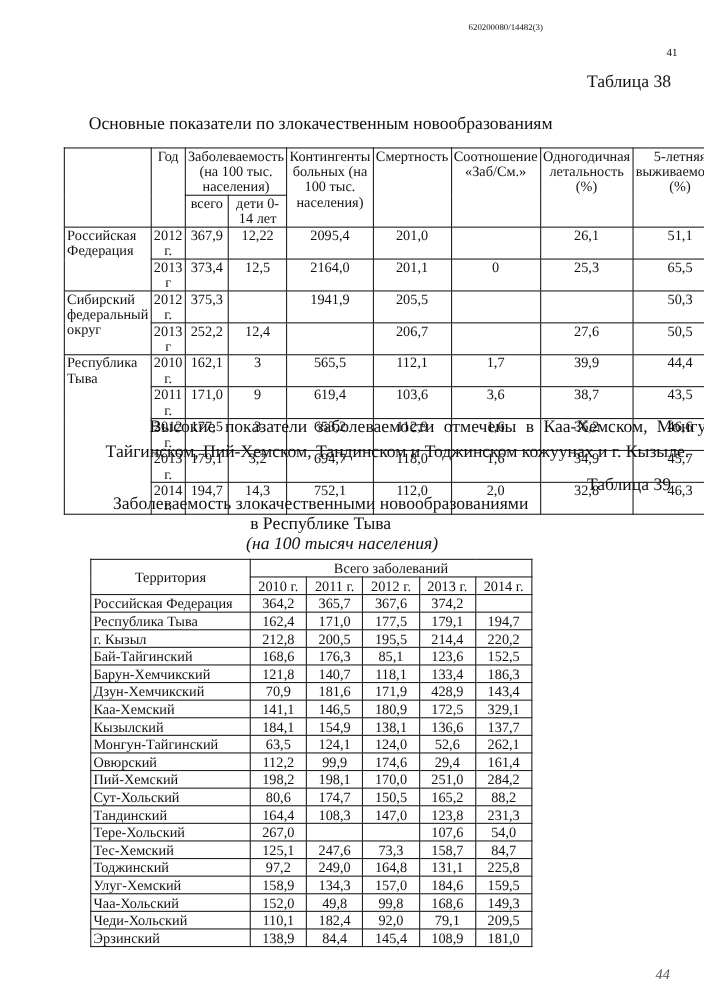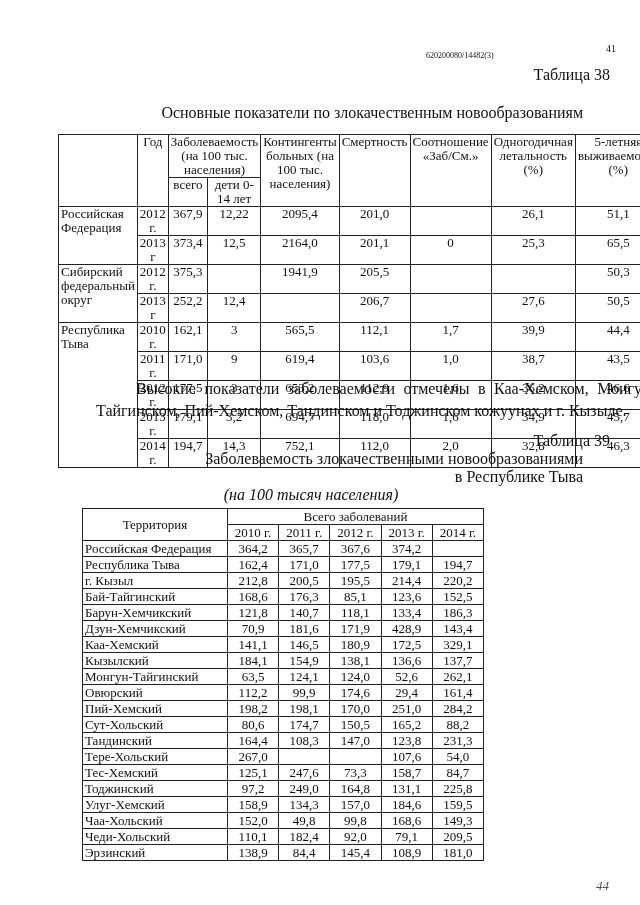--- a/index.html
+++ b/index.html
@@ -1,22 +1,22 @@
 <!DOCTYPE html>
 <html><head>
 <meta charset="utf-8">
 <style>
   html, body { margin: 0; padding: 0; background: #ffffff; }
   body { width: 640px; height: 905px; position: relative; overflow: hidden;
          font-family: "Liberation Serif", serif; color: #111; }
   .abs { position: absolute; }
-  .docid { left: 426px; top: 20px; font-size: 8px; margin-top: 31px; }
+  .docid { left: 426px; top: 20px; font-size: 8px; }
   .pagenum { left: 606px; top: 43px; font-size: 10px; }
   .tabnum { right: 30px; font-size: 16px; }
-  .title { left: 0; width: 583px; text-align: right; font-size: 16px; }
+  .title { left: 0; width: 583px; text-align: center; font-size: 16px; }
   table { border-collapse: collapse; position: absolute; }
   td { border: 1px solid #222; padding: 0 2px; font-size: 13px; line-height: 14px; vertical-align: top; }
   td.c { text-align: center; }
   #t38 { left: 58px; top: 134px; width: 552px; }
   #t38 td { height: 13px; }
   #t38 .hdr td { text-align: center; }
   #t39 { left: 82px; top: 508px; width: 402px; }
   #t39 td { height: 14px; line-height: 15px; }
   .para { left: 60px; width: 560px; top: 378px; font-size: 16px; line-height: 22px;
           text-align: justify; text-indent: 40px; margin-left: 36px; }
@@ -114,21 +114,21 @@
     <td class="c">1,7</td>
     <td class="c">39,9</td>
     <td class="c">44,4</td>
   </tr>
   <tr>
     <td class="c">2011 г.</td>
     <td class="c">171,0</td>
     <td class="c">9</td>
     <td class="c">619,4</td>
     <td class="c">103,6</td>
-    <td class="c">1,0</td>
+    <td class="c">3,6</td>
     <td class="c">38,7</td>
     <td class="c">43,5</td>
   </tr>
   <tr>
     <td class="c">2012 г.</td>
     <td class="c">177,5</td>
     <td class="c">3</td>
     <td class="c">653,2</td>
     <td class="c">112,9</td>
     <td class="c">1,6</td>

